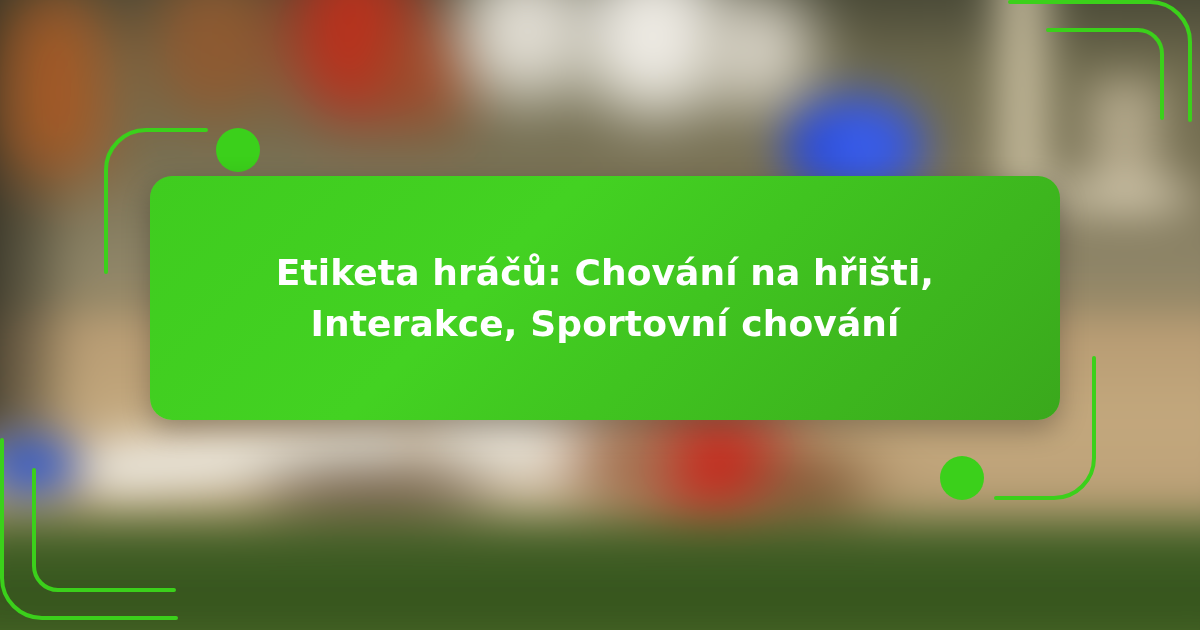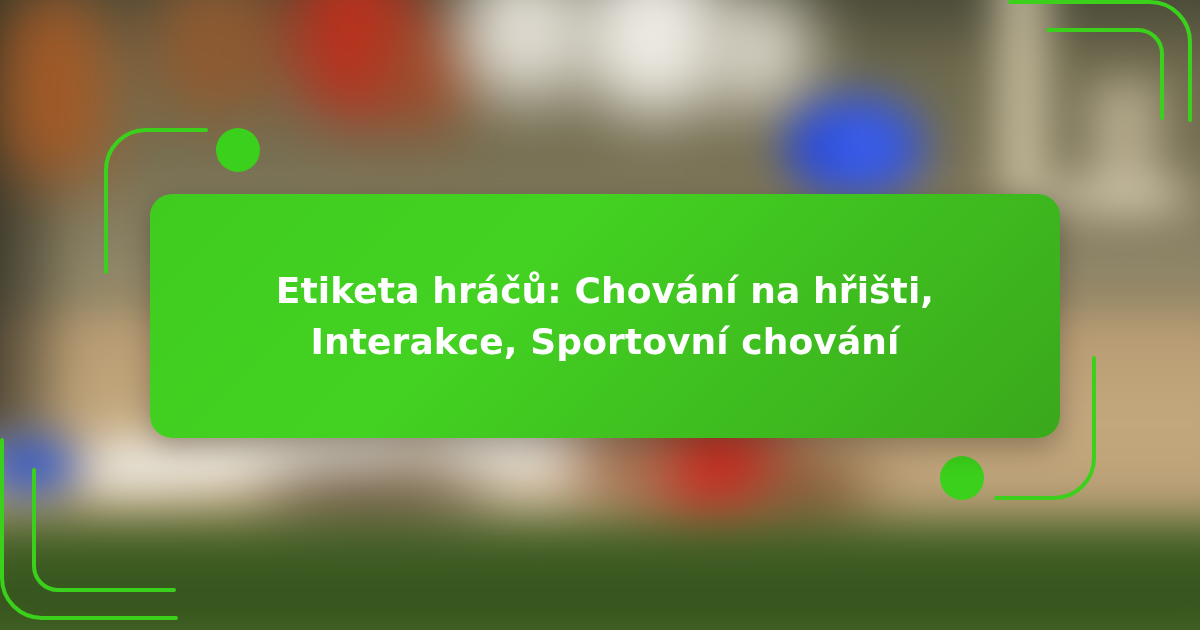--- a/index.html
+++ b/index.html
@@ -47,21 +47,21 @@
   .deco {
     position: absolute;
     inset: 0;
     pointer-events: none;
   }
 
   
   .card {
     position: absolute;
     left: 150px;
-    top: 194px;
+    top: 176px;
     width: 910px;
     height: 244px;
     border-radius: 22px;
     background: linear-gradient(135deg, #3fcc1f 0%, #43d222 38%, #3aa81c 100%);
     box-shadow: 0 10px 28px rgba(0,0,0,0.28);
     display: flex;
     align-items: center;
     justify-content: center;
     box-sizing: border-box;
     padding: 0 54px;

